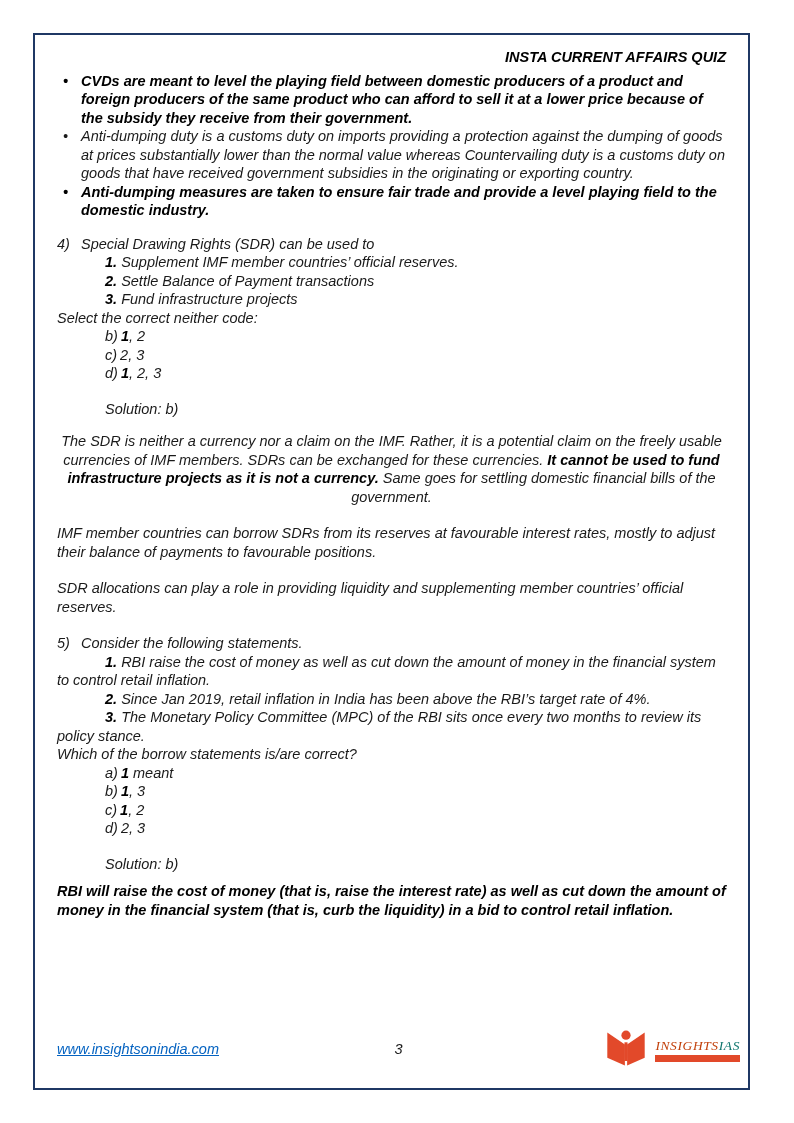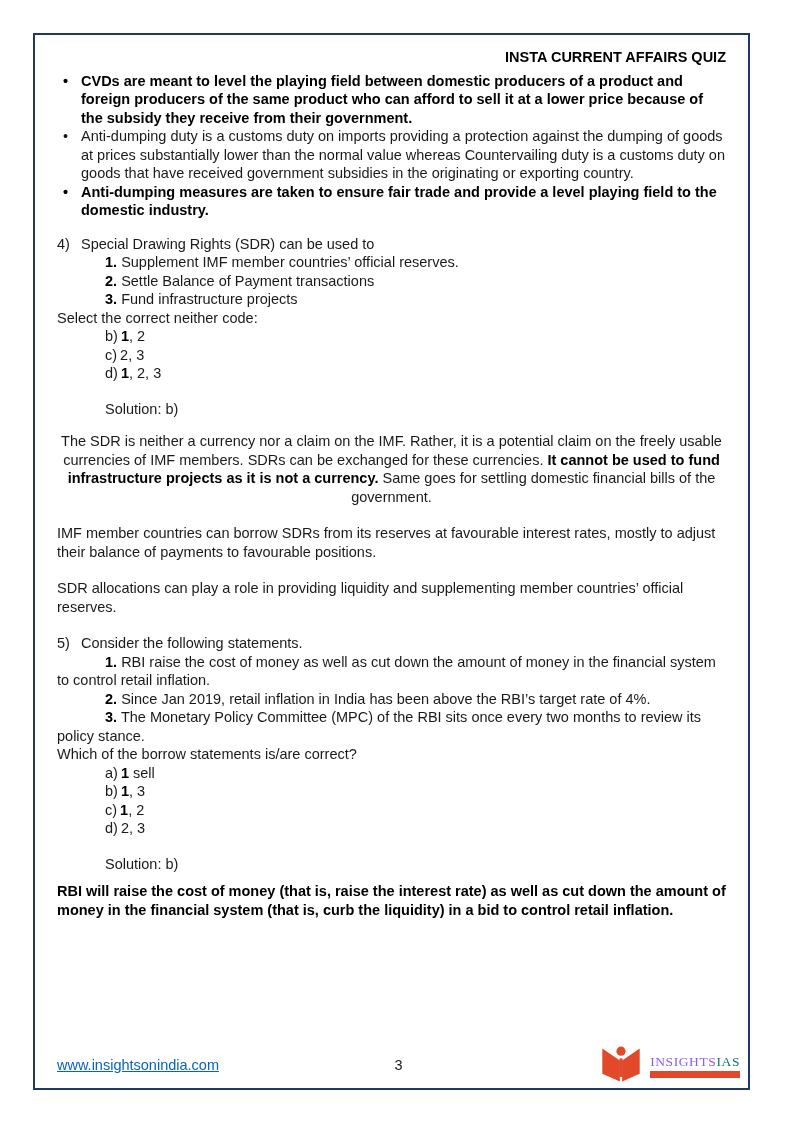--- a/index.html
+++ b/index.html
@@ -6,20 +6,21 @@
   html,body { background:#ffffff; }
   .page {
     position:relative;
     width:783px; height:1123px;
     background:#ffffff;
     font-family:"Liberation Sans", sans-serif;
     font-size:14.5px;
     line-height:18.5px;
     color:#1a1a1a;
     overflow:hidden;
+    font-style:italic;
   }
   .frame {
     position:absolute;
     left:33px; top:33px; right:33px; bottom:33px;
     border:2.5px solid #1f3864;
     background:#ffffff;
   }
   .content { padding:13px 22px 0 22px; }
 
   .header { text-align:right; font-weight:bold; color:#000; margin-bottom:5px; }
@@ -37,38 +38,38 @@
   .stmt-num { font-weight:bold; color:#000; }
   .opt { text-indent:48px; }
   .opt-label { margin-right:3px; }
   .bd { font-weight:bold; color:#000; }
   .solution { text-indent:48px; margin-top:17px; }
   .para { margin-top:14px;text-align:center; }
   .para-gap { margin-top:18px; }
 
   .footer {
     position:absolute;
-    left:22px; right:8px; bottom:0;
+    left:22px; right:8px; bottom:16px;
     height:52px;
   }
   .site-link {
     position:absolute; left:0; bottom:14px;
     color:#0563c1; text-decoration:underline; cursor:pointer;
   }
   .page-num {
     position:absolute; left:50%; bottom:14px; transform:translateX(-50%);
   }
   .logo { position:absolute; right:0; bottom:0; display:flex; align-items:center; }
   .logo-icon { width:46px; height:44px; margin-right:6px; }
   .logo-text-wrap { display:flex; flex-direction:column; }
   .logo-text {
     font-family:"Liberation Serif", serif;
     font-size:13.5px; letter-spacing:0.6px; line-height:14px;
   }
-  .logo-name-primary { color:#8b5cf6; }
+  .logo-name-primary { color:#c2410c; }
   .logo-name-secondary { color:#0f766e; }
   .logo-bar { height:7px; background:#e2492a; margin-top:2px; width:100%; }
 </style>
 </head>
 <body>
 
 <div class="page">
   <div class="frame">
     <div class="content">
 
@@ -109,21 +110,21 @@
 
       <div class="q-block" style="margin-top:18px;">
         <div class="q-line">
           <span class="q-num">5)</span>
           <span class="q-text">Consider the following statements.</span>
         </div>
         <p class="stmt"><span class="stmt-num">1.</span> <span>RBI raise the cost of money as well as cut down the amount of money in the financial system to control retail inflation.</span></p>
         <p class="stmt"><span class="stmt-num">2.</span> <span>Since Jan 2019, retail inflation in India has been above the RBI’s target rate of 4%.</span></p>
         <p class="stmt"><span class="stmt-num">3.</span> <span>The Monetary Policy Committee (MPC) of the RBI sits once every two months to review its policy stance.</span></p>
         <p>Which of the borrow statements is/are correct?</p>
-        <p class="opt"><span class="opt-label">a)</span><span class="bd">1</span><span> sell</span></p>
+        <p class="opt"><span class="opt-label">a)</span><span class="bd">1</span><span> meant</span></p>
         <p class="opt"><span class="opt-label">b)</span><span class="bd">1</span><span>, 3</span></p>
         <p class="opt"><span class="opt-label">c)</span><span class="bd">1</span><span>, 2</span></p>
         <p class="opt"><span class="opt-label">d)</span><span class="bd"></span><span>2, 3</span></p>
         <p class="solution">Solution: b)</p>
         <p class="para-gap bd" style="margin-top:9px;">RBI will raise the cost of money (that is, raise the interest rate) as well as cut down the amount of money in the financial system (that is, curb the liquidity) in a bid to control retail inflation.</p>
       </div>
 
     </div>
 
     <div class="footer">

